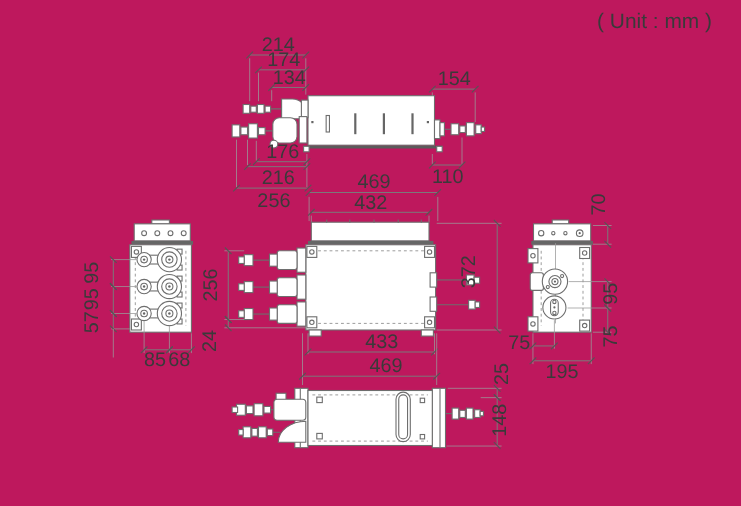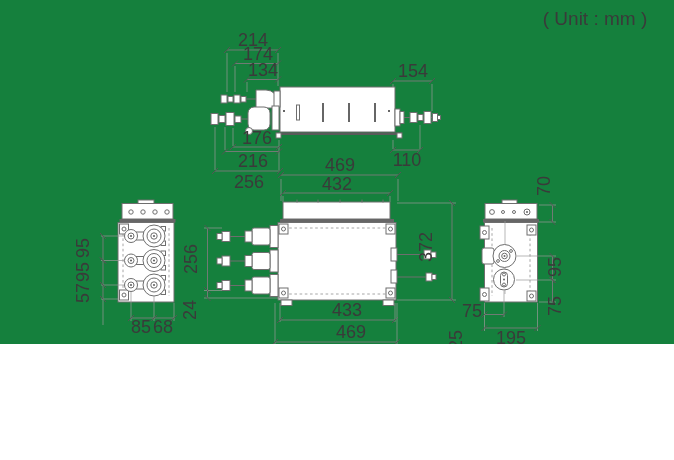--- a/index.html
+++ b/index.html
@@ -1,16 +1,16 @@
 <!DOCTYPE html>
 <html><head>
 <meta charset="utf-8">
 <style>
   html,body{margin:0;padding:0;background:#ffffff;}
-  .stage{position:relative;width:674px;height:344px;background:#15803d;overflow:hidden;}
+  .stage{position:relative;width:674px;height:460px;background:#be185d;overflow:hidden;}
   svg text{font-family:"Liberation Sans","DejaVu Sans",sans-serif;fill:#3a3a3a;}
   .t18{font-size:18px;}
   .t19{font-size:19px;}
   .ln{fill:none;stroke:#6e6e6e;stroke-width:1;}
   .lnf{fill:#ffffff;stroke:#6e6e6e;stroke-width:1;}
   .solid{fill:#666666;stroke:none;}
   .thk{fill:none;stroke:#5a5a5a;stroke-width:2.6;}
   .dim{fill:none;stroke:#7a7a7a;stroke-width:0.9;marker-start:url(#tick);marker-end:url(#tick);}
   .ext{fill:none;stroke:#9a9a9a;stroke-width:0.7;}
   .dash{fill:none;stroke:#8f8f8f;stroke-width:0.8;stroke-dasharray:2.6 2.6;}

